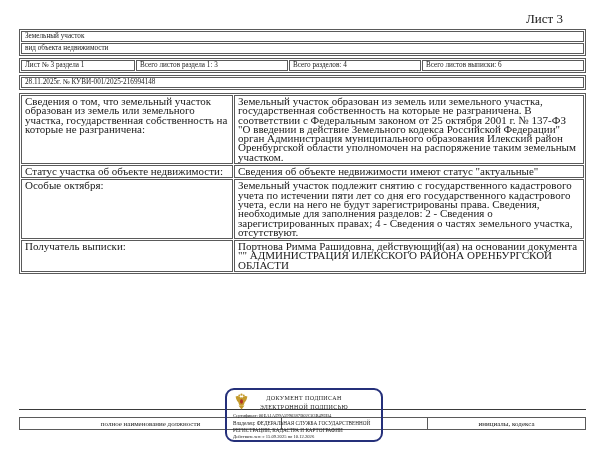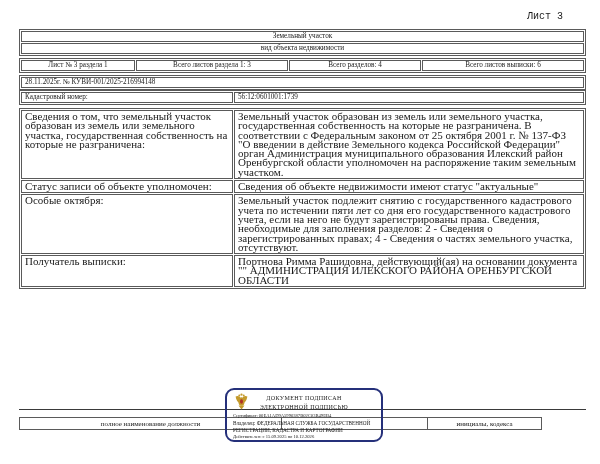--- a/index.html
+++ b/index.html
@@ -1,37 +1,37 @@
 <!DOCTYPE html>
 <html><head>
 <meta charset="utf-8">
 <style>
   * { margin:0; padding:0; box-sizing:border-box; }
   html,body { width:600px; height:464px; background:#ffffff; }
   body { font-family:"Liberation Serif","DejaVu Serif",serif; color:#1a1a1a; }
   .page { position:relative; width:600px; height:464px; background:#fff; overflow:hidden; }
 
-  .sheet-label { position:absolute; top:11px; right:37px; font-size:10px;font-family:Liberation Mono, monospace; }
+  .sheet-label { position:absolute; top:11px; right:37px; font-size:13px; }
 
   .content { position:absolute; top:29px; left:19px; width:567px; }
 
   table.tbl { border-collapse:separate; border-spacing:1px; width:567px;
               border:1px solid #5a5a5a; table-layout:fixed; }
   table.tbl td { border:1px solid #5a5a5a; font-size:7.2px; line-height:9px;
                  padding:0 3px; vertical-align:top; background:#fff; }
-  td.c { text-align:center; }
+  td.c { }
   .gap2 { height:2px; } .gap3 { height:3px; }
 
   table.main td { font-size:11px; line-height:9.3px; padding:1px 3px 1px 3px; }
   col.left-col { width:212px; }
 
   
   .sig-line { position:absolute; top:409px; left:19px; width:567px;
               border-top:1px solid #3a3a3a; }
-  table.sig { position:absolute; top:417px; left:19px; width:523px;
+  table.sig { position:absolute; top:417px; left:19px; width:567px;
               border-collapse:collapse; table-layout:fixed; }
   table.sig td { border:1px solid #5a5a5a; font-size:7px; height:12px;
                  text-align:center; vertical-align:middle; background:transparent; }
 
   
   .stamp { position:absolute; top:388px; left:225px; width:158px; height:54px;
            border:2px solid #25307a; border-radius:9px; background:transparent;
            z-index:3; }
   .stamp .emblem { position:absolute; left:8px; top:3px; }
   .stamp .l1 { position:absolute; top:5px;  left:0; width:100%; text-align:center;
@@ -86,47 +86,35 @@
     <div class="gap2"></div>
 
     <table class="tbl">
       <tbody>
           <tr>
             <td>28.11.2025г. № КУВИ-001/2025-216994148</td>
           </tr>
     </tbody>
       </table>
 
-    <table class="tbl">
-      <colgroup>
-          <col class="left-col">
-          <col>
-        </colgroup>
-      <tbody>
-          <tr>
-        <td>Кадастровый номер:</td>
-        <td>56:12:0601001:1739</td>
-      </tr>
-    </tbody>
-      </table>
 
     <div class="gap3"></div>
 
     <table class="tbl main">
       <colgroup>
           <col class="left-col">
           <col>
         </colgroup>
       <tbody>
           <tr>
         <td>Сведения о том, что земельный участок образован из земель или земельного участка, государственная собственность на которые не разграничена:</td>
         <td>Земельный участок образован из земель или земельного участка, государственная собственность на которые не разграничена. В соответствии с Федеральным законом от 25 октября 2001 г. № 137-ФЗ "О введении в действие Земельного кодекса Российской Федерации" орган Администрация муниципального образования Илекский район Оренбургской области уполномочен на распоряжение таким земельным участком.</td>
       </tr>
       <tr>
-        <td>Статус записи об объекте уполномочен:</td>
+        <td>Статус участка об объекте недвижимости:</td>
         <td>Сведения об объекте недвижимости имеют статус "актуальные"</td>
       </tr>
       <tr>
         <td>Особые октября:</td>
         <td>Земельный участок подлежит снятию с государственного кадастрового учета по истечении пяти лет со дня его государственного кадастрового учета, если на него не будут зарегистрированы права. Сведения, необходимые для заполнения разделов: 2 - Сведения о зарегистрированных правах; 4 - Сведения о частях земельного участка, отсутствуют.</td>
       </tr>
       <tr>
         <td>Получатель выписки:</td>
         <td>Портнова Римма Рашидовна, действующий(ая) на основании документа "" АДМИНИСТРАЦИЯ ИЛЕКСКОГО РАЙОНА ОРЕНБУРГСКОЙ ОБЛАСТИ</td>
       </tr>

